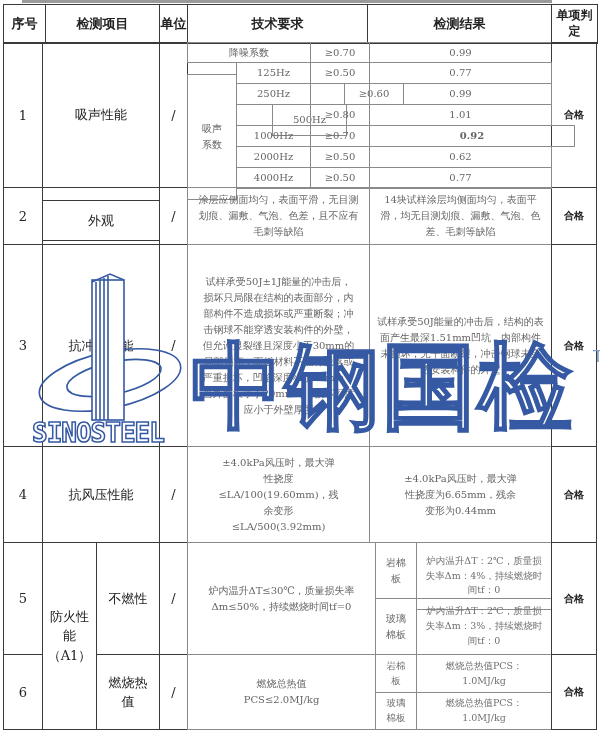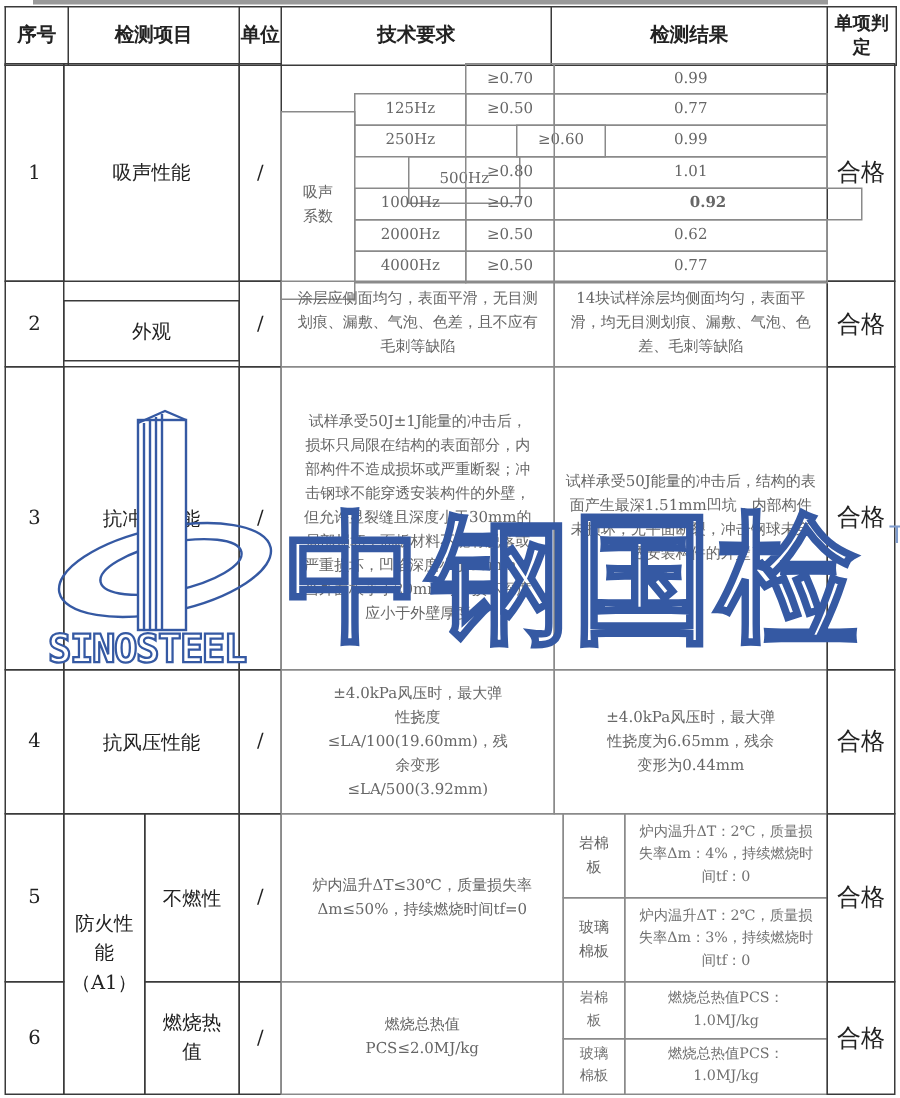--- a/index.html
+++ b/index.html
@@ -7,21 +7,21 @@
          font-family: "DejaVu Serif", "Liberation Serif", serif; color: #222; }
   .topbar { position: absolute; left: 22px; top: 0; width: 530px; height: 3px; background: #9a9a9a; }
   table.main { position: absolute; left: 3px; top: 4px; border-collapse: collapse;
                width: 594px; table-layout: fixed; }
   table.main td { border: 1.3px solid #3a3a3a; text-align: center; vertical-align: middle;
                   padding: 0; font-size: 13px; line-height: 1.4; }
   table.main td.hd { font-family: "DejaVu Sans", "Liberation Sans", sans-serif; font-weight: bold;
                      font-size: 13px; height: 38px; }
   .blur { color: #666; font-size: 10px; filter: blur(0.5px); line-height: 1.6; }
   .blur2 { color: #707070; font-size: 9.5px; filter: blur(0.5px); line-height: 1.55; }
-  .verdict { font-size: 16px; }
+  .verdict { font-size: 10px; font-weight: bold; }
   
   .wm { position: absolute; pointer-events: none; }
   .wm-logo { left: 30px; top: 270px; width: 160px; height: 180px; }
   .wm-sino { position: absolute; left: 32px; top: 418px; font-family: "DejaVu Sans Mono", "Liberation Mono", monospace;
              font-size: 26px; font-weight: bold; letter-spacing: -1px; color: #fff;
              -webkit-text-stroke: 1.5px #3559a3; }
   .wm-tm { position: absolute; left: 556px; top: 347px; font-family: "DejaVu Sans", sans-serif;
            font-size: 16px; color: #7f9ccd; margin-left: 37px; }
   .wm-cn { position: absolute; left: 190px; top: 340px; font-family: "DejaVu Sans", sans-serif;
            font-size: 94px; font-weight: bold; color: transparent; -webkit-text-stroke: 2px #3559a3;
@@ -61,20 +61,23 @@
 <div style="position:absolute;left:3px;top:42px;width:594px;height:688px;">
   <style>
     .cell { position:absolute; border:1.3px solid #3a3a3a; box-sizing:border-box; display:flex;
             align-items:center; justify-content:center; text-align:center; font-size:13px; }
     .cell.s { border-color:#8a8a8a; }
   </style>
 
   <div class="cell" style="left:0;top:0;width:40px;height:146px">1</div>
   <div class="cell" style="left:39px;top:0;width:118px;height:146px">吸声性能</div>
   <div class="cell" style="left:156px;top:0;width:29px;height:146px">/</div>
+  <div class="cell s" style="left:184px;top:0;width:124px;height:21px">
+      <span class="blur">降噪系数</span>
+    </div>
   <div class="cell s" style="left:307px;top:0;width:60px;height:21px">
       <span class="blur">≥0.70</span>
     </div>
   <div class="cell s" style="left:366px;top:0;width:183px;height:21px">
       <span class="blur">0.99</span>
     </div>
   <div class="cell s" style="left:184px;top:32px;width:50px;height:126px">
       <span class="blur" style="width:24px">吸声系数</span>
     </div>
   <div id="freq-rows"></div>
@@ -125,21 +128,21 @@
 
   <div class="cell" style="left:0;top:500px;width:40px;height:113px">5</div>
   <div class="cell" style="left:93px;top:500px;width:64px;height:113px">不燃性</div>
   <div class="cell" style="left:156px;top:500px;width:29px;height:113px">/</div>
   <div class="cell s" style="left:184px;top:500px;width:189px;height:113px;padding:0 18px">
       <span class="blur">炉内温升ΔT≤30℃，质量损失率Δm≤50%，持续燃烧时间tf=0</span>
     </div>
   <div class="cell s" style="left:372px;top:500px;width:42px;height:57px;padding:0 8px">
       <span class="blur">岩棉板</span>
     </div>
-  <div class="cell s" style="left:413px;top:500px;width:136px;height:57px;padding:0 8px">
+  <div class="cell s" style="left:413px;top:500px;width:136px;height:68px;padding:0 8px">
       <span class="blur2">炉内温升ΔT：2℃，质量损失率Δm：4%，持续燃烧时间tf：0</span>
     </div>
   <div class="cell s" style="left:372px;top:556px;width:42px;height:57px;padding:0 8px">
       <span class="blur">玻璃棉板</span>
     </div>
   <div class="cell s" style="left:413px;top:556px;width:136px;height:57px;padding:0 8px">
       <span class="blur2">炉内温升ΔT：2℃，质量损失率Δm：3%，持续燃烧时间tf：0</span>
     </div>
   <div class="cell" style="left:548px;top:500px;width:46px;height:113px">
       <span class="verdict">合格</span>

